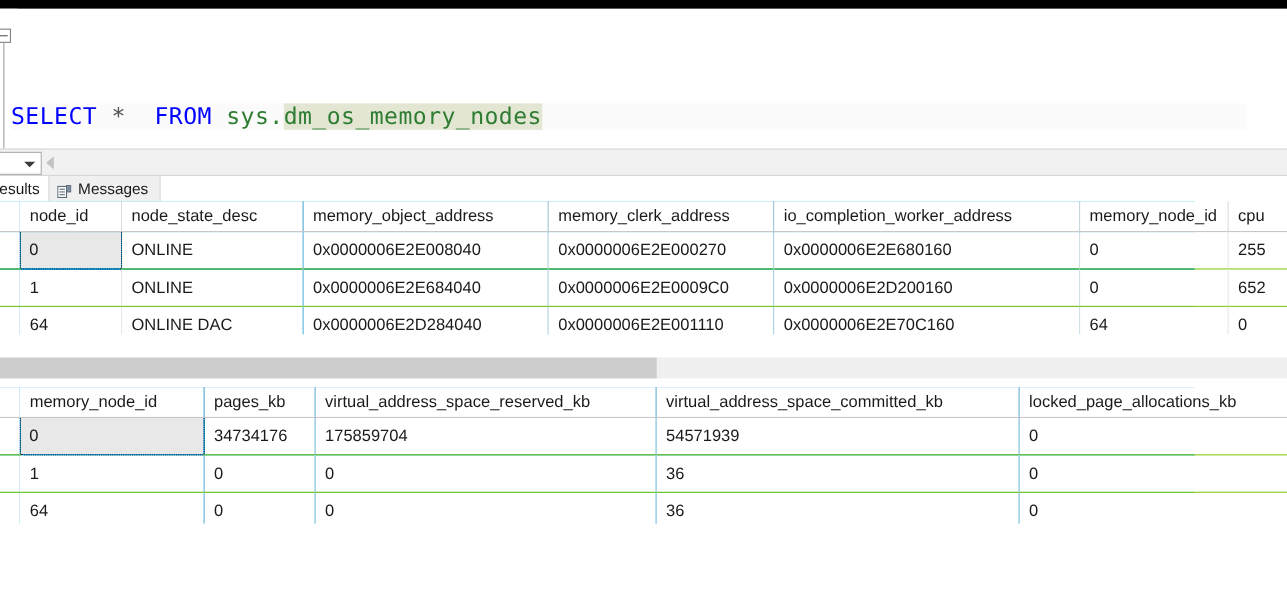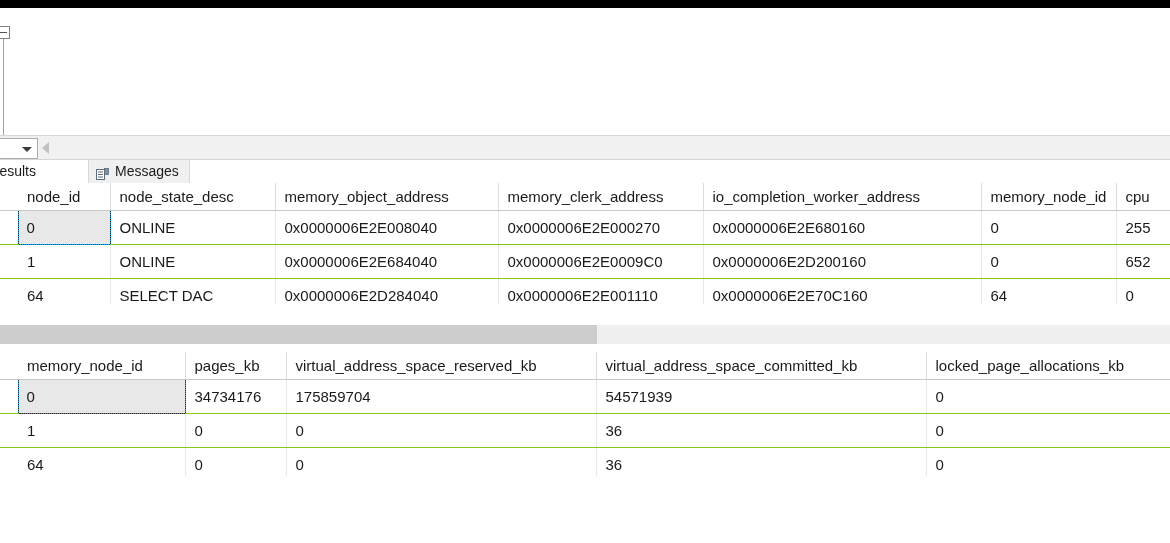--- a/index.html
+++ b/index.html
@@ -149,21 +149,20 @@
     background: #ffffff;
     text-align: right;
   }
   .tab.messages {
     left: 44px;
     background: #f0f0f0;
     border-left: 1px solid #d8d8d8;
     border-right: 1px solid #d8d8d8;
     padding-left: 26px;
     padding-right: 10px;
-    margin-left: 44px;
   }
   .msg-icon {
     position: absolute;
     left: 7px; top: 5px;
     width: 13px; height: 13px;
   }
 
   
   .grid {
     position: absolute;
@@ -247,20 +246,21 @@
 
 <div class="top-strip"></div>
 
 <div class="editor">
   <div class="fold-gutter">
     <div class="fold-box"></div>
     <div class="fold-line"></div>
   </div>
 
 
+  <div class="code-line l2"><span class="kw">SELECT</span><span class="plain"> </span><span class="star"><span>*</span><span class="squig"></span></span><span class="plain">  </span><span class="kw">FROM</span><span class="plain"> </span><span class="ident">sys.</span><span class="ident hl">dm_os_memory_nodes</span></div>
 </div>
 
 <div class="toolstrip">
   <div class="zoom-combo">
 
     <span class="zoom-arrow"></span>
   </div>
   <div class="split-arrow"></div>
 </div>
 
@@ -323,21 +323,21 @@
         <td>ONLINE</td>
         <td>0x0000006E2E684040</td>
         <td>0x0000006E2E0009C0</td>
         <td>0x0000006E2D200160</td>
         <td>0</td>
         <td>652</td>
       </tr>
       <tr>
         <td class="rowgutter"></td>
         <td>64</td>
-        <td>SELECT DAC</td>
+        <td>ONLINE DAC</td>
         <td>0x0000006E2D284040</td>
         <td>0x0000006E2E001110</td>
         <td>0x0000006E2E70C160</td>
         <td>64</td>
         <td>0</td>
       </tr>
     </tbody>
   </table>
 </div>
 

